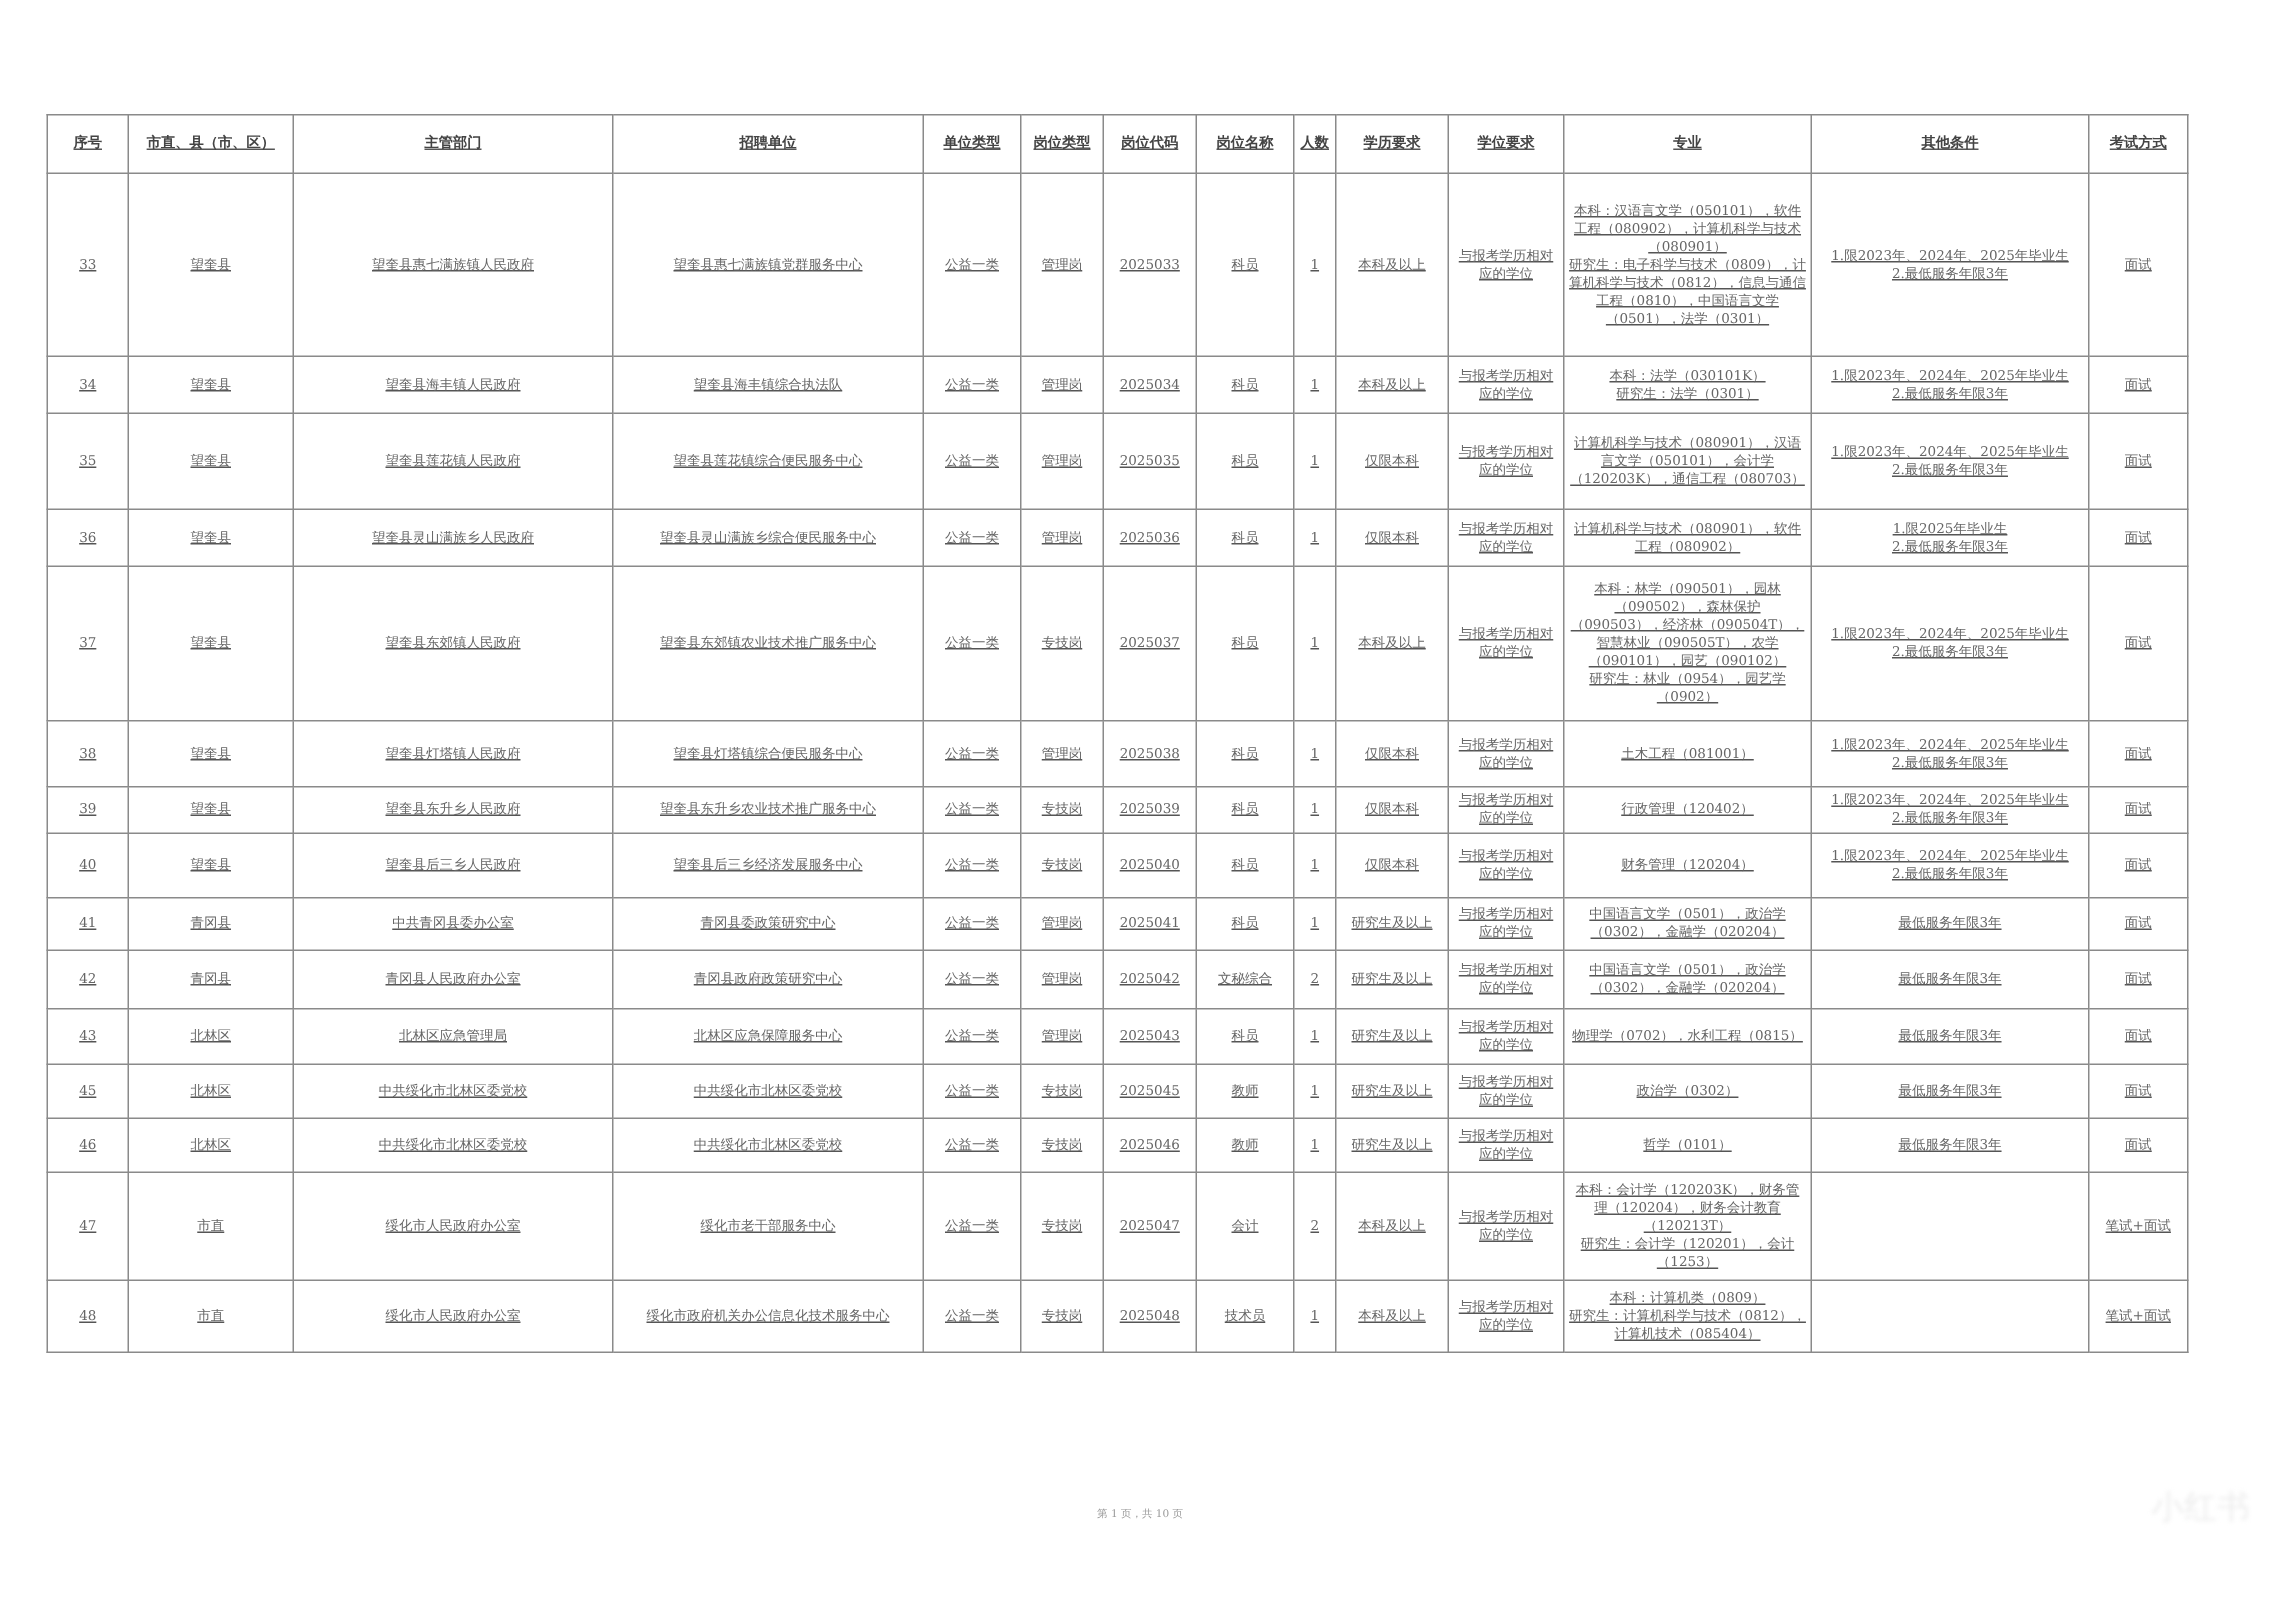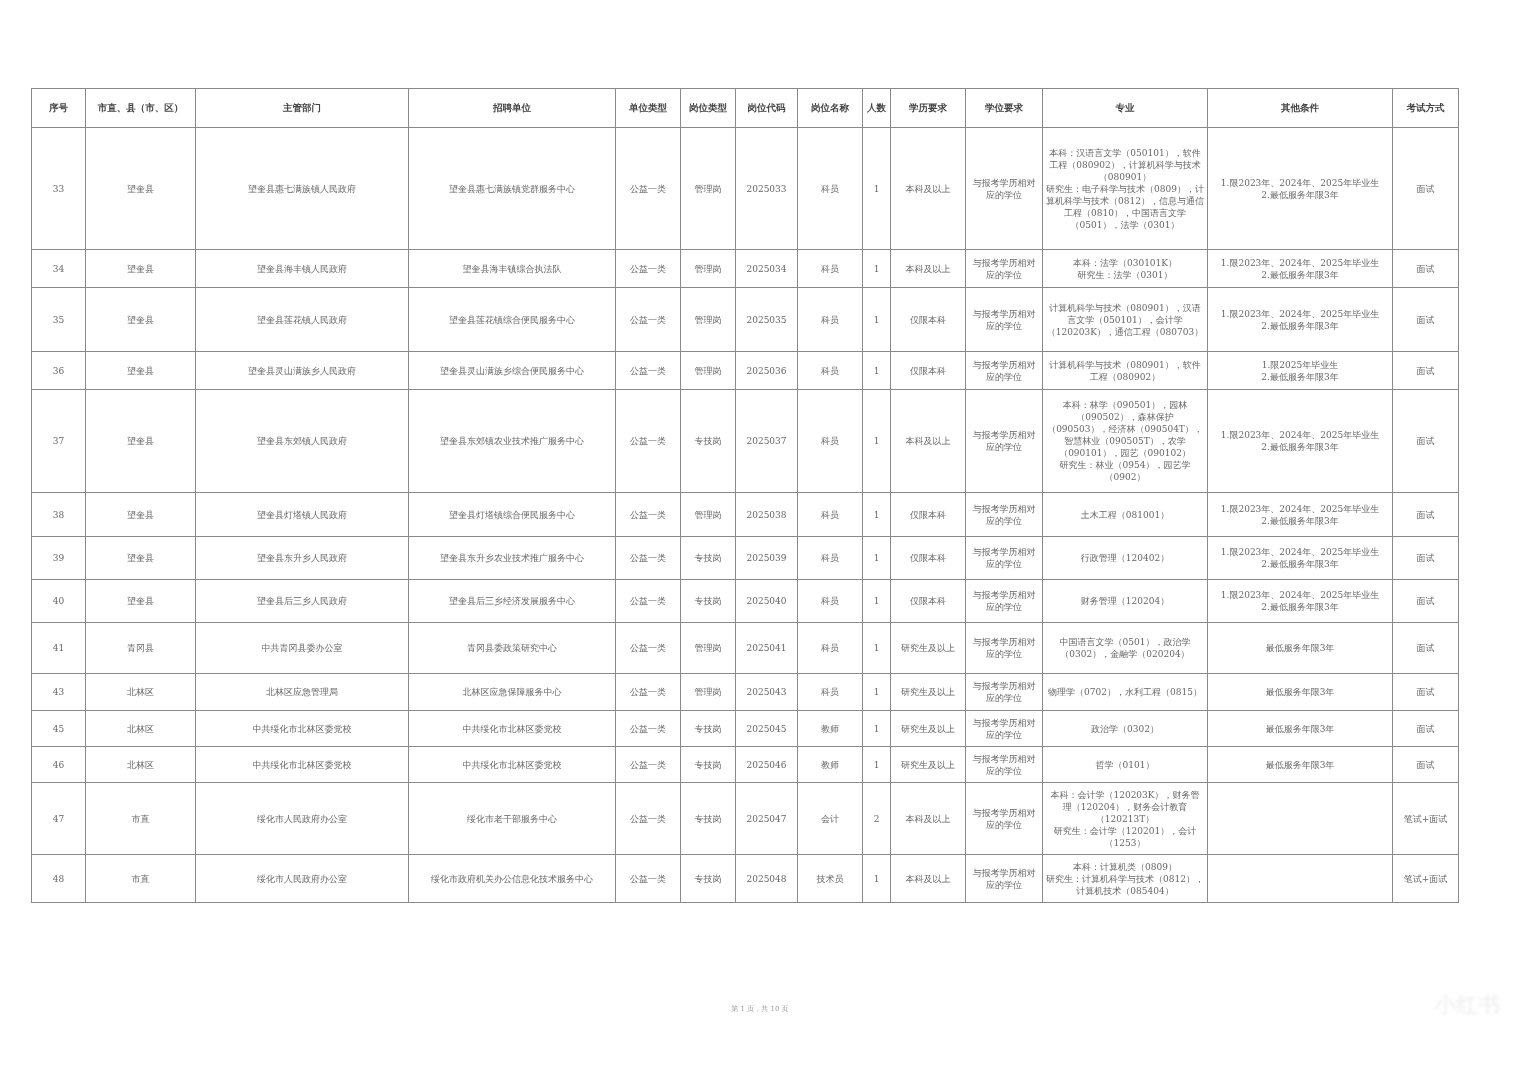--- a/index.html
+++ b/index.html
@@ -2,22 +2,22 @@
 <html><head>
 <meta charset="utf-8">
 <style>
   html, body { margin: 0; padding: 0; }
   body {
     width: 1528px; height: 1080px; background: #ffffff; position: relative; overflow: hidden;
     font-family: "DejaVu Serif", "Liberation Serif", serif; color: #555;
   }
   .page { position: absolute; left: 0; top: 0; width: 1528px; height: 1080px; }
   table.recruit {
-    position: absolute; left: 31px; top: 88px; border-collapse: collapse;
-    table-layout: fixed; width: 1427px;
+    position: absolute; left: 31px; top: 76px; border-collapse: collapse;
+    table-layout: fixed; width: 1427px; text-decoration: underline;
   }
   table.recruit th, table.recruit td {
     border: 1.5px solid #8a8a8a; padding: 0 3px; text-align: center; vertical-align: middle;
     font-size: 9px; line-height: 12px; color: #666; overflow: hidden;
     filter: blur(0.35px);
   }
   table.recruit th { font-weight: bold; color: #444; font-size: 9.5px; height: 38px; }
   td.major, td.cond { text-align: left; margin-left: 37px; }
   td.major { font-size: 8.5px; line-height: 11.5px; }
   .footer {
@@ -158,21 +158,21 @@
           <td>管理岗</td>
           <td>2025038</td>
           <td>科员</td>
           <td>1</td>
           <td>仅限本科</td>
           <td>与报考学历相对应的学位</td>
           <td class="major">土木工程（081001）</td>
           <td class="cond">1.限2023年、2024年、2025年毕业生<br>2.最低服务年限3年</td>
           <td>面试</td>
         </tr>
-        <tr style="height: 43px;">
+        <tr style="height: 31px;">
           <td>39</td>
           <td>望奎县</td>
           <td>望奎县东升乡人民政府</td>
           <td>望奎县东升乡农业技术推广服务中心</td>
           <td>公益一类</td>
           <td>专技岗</td>
           <td>2025039</td>
           <td>科员</td>
           <td>1</td>
           <td>仅限本科</td>
@@ -190,30 +190,46 @@
           <td>专技岗</td>
           <td>2025040</td>
           <td>科员</td>
           <td>1</td>
           <td>仅限本科</td>
           <td>与报考学历相对应的学位</td>
           <td class="major">财务管理（120204）</td>
           <td class="cond">1.限2023年、2024年、2025年毕业生<br>2.最低服务年限3年</td>
           <td>面试</td>
         </tr>
-        <tr style="height: 51px;">
+        <tr style="height: 35px;">
           <td>41</td>
           <td>青冈县</td>
           <td>中共青冈县委办公室</td>
           <td>青冈县委政策研究中心</td>
           <td>公益一类</td>
           <td>管理岗</td>
           <td>2025041</td>
           <td>科员</td>
           <td>1</td>
+          <td>研究生及以上</td>
+          <td>与报考学历相对应的学位</td>
+          <td class="major">中国语言文学（0501），政治学（0302），金融学（020204）</td>
+          <td class="cond">最低服务年限3年</td>
+          <td>面试</td>
+        </tr>
+        <tr style="height: 39px;">
+          <td>42</td>
+          <td>青冈县</td>
+          <td>青冈县人民政府办公室</td>
+          <td>青冈县政府政策研究中心</td>
+          <td>公益一类</td>
+          <td>管理岗</td>
+          <td>2025042</td>
+          <td>文秘综合</td>
+          <td>2</td>
           <td>研究生及以上</td>
           <td>与报考学历相对应的学位</td>
           <td class="major">中国语言文学（0501），政治学（0302），金融学（020204）</td>
           <td class="cond">最低服务年限3年</td>
           <td>面试</td>
         </tr>
         <tr style="height: 37px;">
           <td>43</td>
           <td>北林区</td>
           <td>北林区应急管理局</td>

